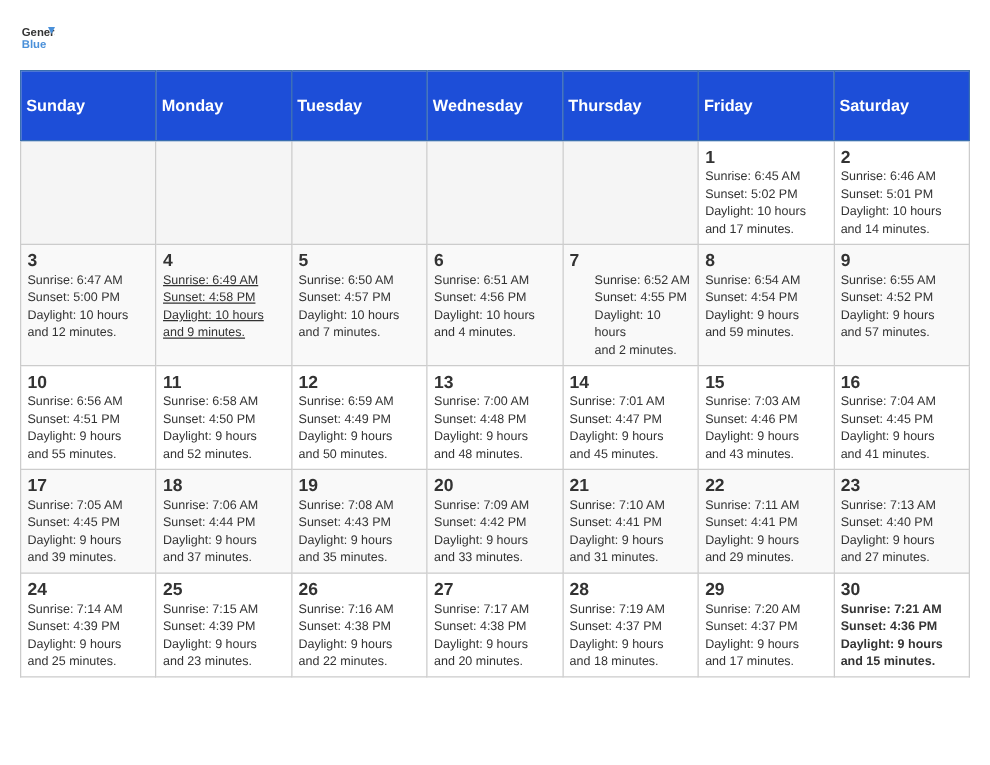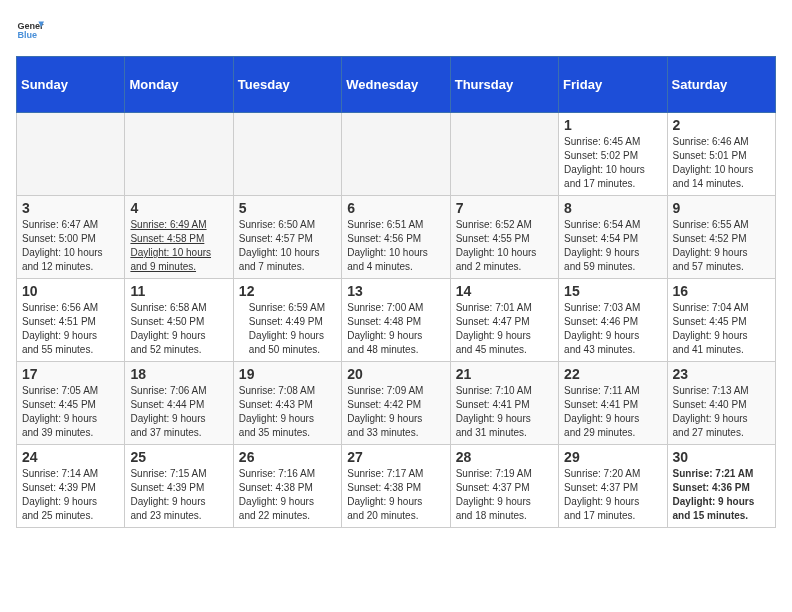--- a/index.html
+++ b/index.html
@@ -154,21 +154,21 @@
         </td>
         <td>
           <span class="day-num">6</span>
           <div class="day-info" style="white-space: pre-line;">Sunrise: 6:51 AM
 Sunset: 4:56 PM
 Daylight: 10 hours
 and 4 minutes.</div>
         </td>
         <td>
           <span class="day-num">7</span>
-          <div class="day-info" style="white-space: pre-line;">Sunrise: 6:52 AM
+          <div class="day-info" style="white-space: pre-line; margin-left: 20px;">Sunrise: 6:52 AM
 Sunset: 4:55 PM
 Daylight: 10 hours
 and 2 minutes.</div>
         </td>
         <td>
           <span class="day-num">8</span>
           <div class="day-info" style="white-space: pre-line;">Sunrise: 6:54 AM
 Sunset: 4:54 PM
 Daylight: 9 hours
 and 59 minutes.</div>
@@ -191,21 +191,21 @@
         </td>
         <td>
           <span class="day-num">11</span>
           <div class="day-info" style="white-space: pre-line;">Sunrise: 6:58 AM
 Sunset: 4:50 PM
 Daylight: 9 hours
 and 52 minutes.</div>
         </td>
         <td>
           <span class="day-num">12</span>
-          <div class="day-info" style="white-space: pre-line; margin-left: 10px;">Sunrise: 6:59 AM
+          <div class="day-info" style="white-space: pre-line;">Sunrise: 6:59 AM
 Sunset: 4:49 PM
 Daylight: 9 hours
 and 50 minutes.</div>
         </td>
         <td>
           <span class="day-num">13</span>
           <div class="day-info" style="white-space: pre-line;">Sunrise: 7:00 AM
 Sunset: 4:48 PM
 Daylight: 9 hours
 and 48 minutes.</div>

